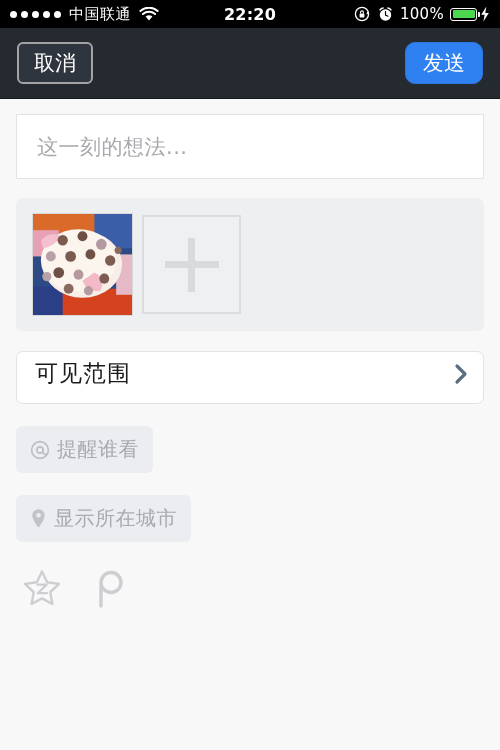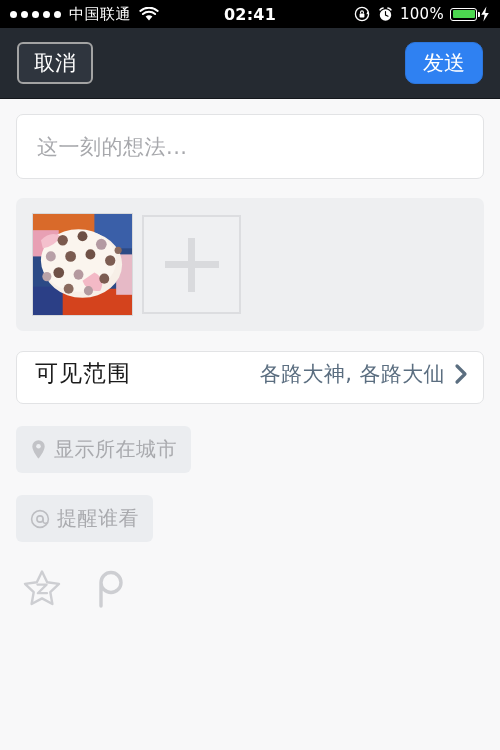--- a/index.html
+++ b/index.html
@@ -126,21 +126,21 @@
   .content {
     padding: 0 16px;
     box-sizing: border-box;
   }
 
   .compose-box {
     margin-top: 15px;
     height: 65px;
     background: #ffffff;
     border: 1px solid #e2e3e5;
-    border-radius: 7px;
+    border-radius: 1px;
     display: flex;
     align-items: center;
     padding: 0 20px;
     box-sizing: border-box;
   }
   .compose-placeholder {
     color: #a7a8ac;
     font-size: 21px;
     letter-spacing: 0.5px;
   }
@@ -261,21 +261,21 @@
       <span class="dot"></span>
     </div>
     <span class="carrier">中国联通</span>
     <svg class="wifi-ico" width="20" height="15" viewBox="0 0 20 15">
       <path d="M10 13.6 L6.6 9.6 A5.3 5.3 0 0 1 13.4 9.6 Z" fill="#fff"></path>
       <path d="M3.9 7.0 A9.4 9.4 0 0 1 16.1 7.0" stroke="#fff" stroke-width="2" fill="none" stroke-linecap="round"></path>
       <path d="M1.3 3.9 A13.3 13.3 0 0 1 18.7 3.9" stroke="#fff" stroke-width="2" fill="none" stroke-linecap="round"></path>
     </svg>
   </div>
 
-  <div class="sb-center">02:41</div>
+  <div class="sb-center">22:20</div>
 
   <div class="sb-right">
     <svg class="lock-ico" width="16" height="16" viewBox="0 0 16 16">
       <circle cx="8" cy="8" r="6.6" stroke="#fff" stroke-width="1.3" fill="none"></circle>
       <rect x="5.6" y="7.4" width="4.8" height="4" rx="0.7" fill="#fff"></rect>
       <path d="M6.6 7.4 V6.3 A1.4 1.4 0 0 1 9.4 6.3 V7.4" stroke="#fff" stroke-width="1.1" fill="none"></path>
       <path d="M13.4 5.6 l1.6 2.4 -2.6 0.3 z" fill="#fff"></path>
     </svg>
     <svg class="alarm-ico" width="15" height="15" viewBox="0 0 16 16">
       <circle cx="8" cy="8.6" r="6.1" fill="#fff"></circle>
@@ -340,52 +340,51 @@
           <circle cx="86" cy="36" r="3.6" fill="#8a6a5e"></circle>
         </g>
       </svg>
     </div>
     <div class="add-photo"></div>
   </div>
 
   <div class="visibility-row">
     <span class="vis-label">可见范围</span>
     <span class="vis-right">
-      <span class="vis-value">各路大神, 各路大仙</span>
       <svg class="chevron" width="15" height="22" viewBox="0 0 15 22">
         <path d="M3 3 L11 11 L3 19" stroke="#5b6e80" stroke-width="3.2" fill="none" stroke-linecap="round" stroke-linejoin="round"></path>
       </svg>
     </span>
-  </div>
-
-  <div class="tag-row">
-    <div class="tag-pill">
-      <span class="tag-ico">
-        <svg width="17" height="21" viewBox="0 0 17 21">
-          <path d="M8.5 1.2 a6.2 6.2 0 0 1 6.2 6.2 c0 4.6 -6.2 12.2 -6.2 12.2 S2.3 12 2.3 7.4 A6.2 6.2 0 0 1 8.5 1.2 z" fill="#c2c3c7"></path>
-          <circle cx="8.5" cy="7.3" r="2.3" fill="#eceef1"></circle>
-        </svg>
-      </span>
-      <span class="tag-text">显示所在城市</span>
-    </div>
   </div>
 
   <div class="tag-row">
     <div class="tag-pill">
       <span class="tag-ico">
         <svg width="20" height="20" viewBox="0 0 20 20">
           <circle cx="10" cy="10" r="8.4" stroke="#bdbec2" stroke-width="1.6" fill="none"></circle>
           <circle cx="10" cy="10" r="3.1" stroke="#bdbec2" stroke-width="1.6" fill="none"></circle>
           <path d="M13.1 10 v2.3 a2.3 2.3 0 0 0 3.6 1.6" stroke="#bdbec2" stroke-width="1.6" fill="none" stroke-linecap="round"></path>
         </svg>
       </span>
       <span class="tag-text">提醒谁看</span>
     </div>
   </div>
 
+  <div class="tag-row">
+    <div class="tag-pill">
+      <span class="tag-ico">
+        <svg width="17" height="21" viewBox="0 0 17 21">
+          <path d="M8.5 1.2 a6.2 6.2 0 0 1 6.2 6.2 c0 4.6 -6.2 12.2 -6.2 12.2 S2.3 12 2.3 7.4 A6.2 6.2 0 0 1 8.5 1.2 z" fill="#c2c3c7"></path>
+          <circle cx="8.5" cy="7.3" r="2.3" fill="#eceef1"></circle>
+        </svg>
+      </span>
+      <span class="tag-text">显示所在城市</span>
+    </div>
+  </div>
+
   <div class="share-row">
     <svg class="share-ico" width="40" height="40" viewBox="0 0 40 40">
       <path d="M20 3.5 L25.2 14.2 L37 15.9 L28.3 24.2 L30.4 36 L20 30.4 L9.6 36 L11.7 24.2 L3 15.9 L14.8 14.2 Z" fill="none" stroke="#cdced2" stroke-width="2.4" stroke-linejoin="round"></path>
       <path d="M15.4 16.6 H24.6 L15.8 25.2 H25.0" fill="none" stroke="#cdced2" stroke-width="2.2" stroke-linejoin="round" stroke-linecap="round"></path>
     </svg>
     <svg class="share-ico" width="36" height="42" viewBox="0 0 36 42">
       <path d="M11 39 V15.5 A10 10 0 1 1 21 25.5 A10 10 0 0 1 11 15.5" fill="none" stroke="#cdced2" stroke-width="3.4" stroke-linecap="round" stroke-linejoin="round"></path>
     </svg>
   </div>
 

